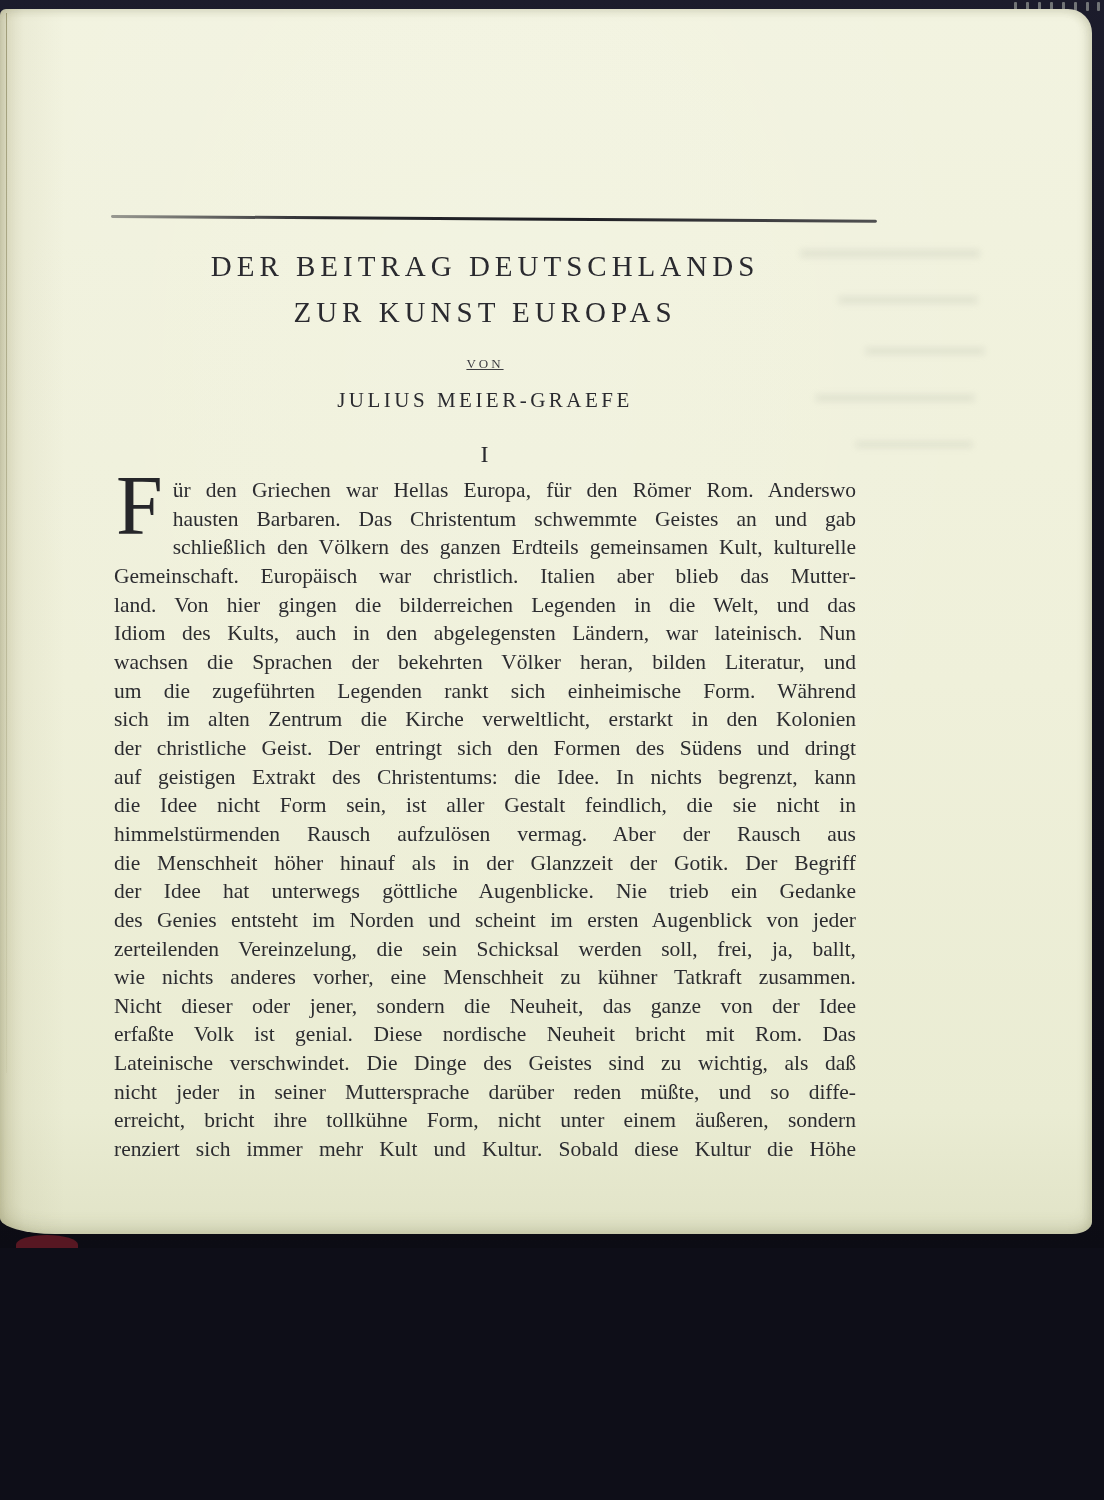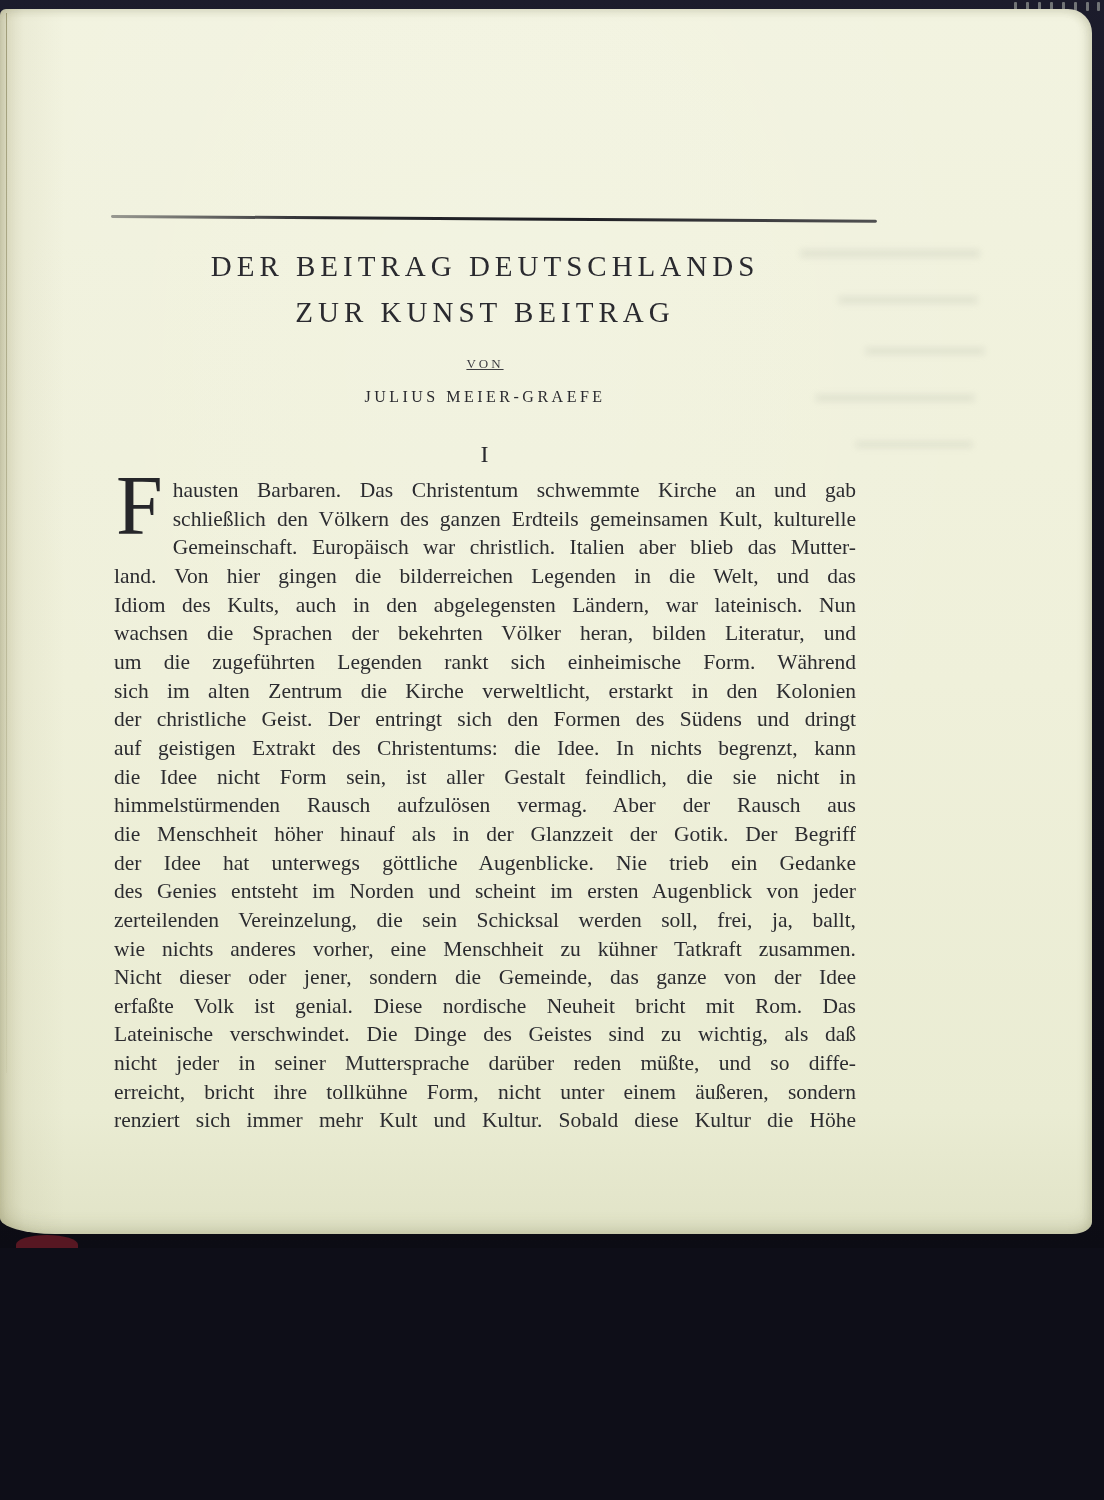--- a/index.html
+++ b/index.html
@@ -37,21 +37,21 @@
   .g5{left:855px;top:432px;width:118px;height:7px;}
 
   .rule{position:absolute;left:111px;top:206px;width:766px;height:2.5px;border-radius:2px;
     background:linear-gradient(90deg,rgba(45,45,50,0.45),#26262b 28%,#1d1d22 60%,rgba(40,40,46,0.8));
     transform:rotate(0.35deg);transform-origin:left center;}
 
   .heading{position:absolute;left:114px;width:742px;text-align:center;color:#2a2a2f;white-space:nowrap;}
   .title-line1{top:241px;font-size:29px;letter-spacing:5px;}
   .title-line2{top:287px;font-size:29px;letter-spacing:5px;}
   .byline{top:347px;font-size:13px;letter-spacing:3px;color:#3c3c41;text-decoration:underline;}
-  .author{top:379px;font-size:16px;letter-spacing:3.5px;}
+  .author{top:379px;font-size:21px;letter-spacing:3.5px;}
   .section{top:432px;font-size:24px;letter-spacing:1px;}
 
   .body{position:absolute;left:114px;top:467px;width:742px;
     font-size:21.5px;line-height:28.65px;color:#2c2c30;
     text-rendering:optimizeLegibility;}
   .dropcap{float:left;font-size:84px;line-height:56px;height:57px;
     margin:2px 10px 0 2px;color:#26262a;}
   .line{text-align:justify;text-align-last:justify;hyphens:none;}
 </style>
 </head>
@@ -75,46 +75,47 @@
 
     <div class="ghost g1"></div>
     <div class="ghost g2"></div>
     <div class="ghost g3"></div>
     <div class="ghost g4"></div>
     <div class="ghost g5"></div>
 
     <div class="rule"></div>
 
     <div class="heading title-line1">DER BEITRAG DEUTSCHLANDS</div>
-    <div class="heading title-line2">ZUR KUNST BEITRAG</div>
+    <div class="heading title-line2">ZUR KUNST EUROPAS</div>
     <div class="heading byline">VON</div>
     <div class="heading author">JULIUS MEIER-GRAEFE</div>
     <div class="heading section">I</div>
 
     <div class="body">
       <span class="dropcap">F</span>
       <div>
-          <div class="line">hausten Barbaren. Das Christentum schwemmte Kirche an und gab</div>
+          <div class="line">ür den Griechen war Hellas Europa, für den Römer Rom. Anderswo</div>
+          <div class="line">hausten Barbaren. Das Christentum schwemmte Geistes an und gab</div>
           <div class="line">schließlich den Völkern des ganzen Erdteils gemeinsamen Kult, kulturelle</div>
           <div class="line">Gemeinschaft. Europäisch war christlich. Italien aber blieb das Mutter-</div>
           <div class="line">land. Von hier gingen die bilderreichen Legenden in die Welt, und das</div>
           <div class="line">Idiom des Kults, auch in den abgelegensten Ländern, war lateinisch. Nun</div>
           <div class="line">wachsen die Sprachen der bekehrten Völker heran, bilden Literatur, und</div>
           <div class="line">um die zugeführten Legenden rankt sich einheimische Form. Während</div>
           <div class="line">sich im alten Zentrum die Kirche verweltlicht, erstarkt in den Kolonien</div>
           <div class="line">der christliche Geist. Der entringt sich den Formen des Südens und dringt</div>
           <div class="line">auf geistigen Extrakt des Christentums: die Idee. In nichts begrenzt, kann</div>
           <div class="line">die Idee nicht Form sein, ist aller Gestalt feindlich, die sie nicht in</div>
           <div class="line">himmelstürmenden Rausch aufzulösen vermag. Aber der Rausch aus</div>
           <div class="line">die Menschheit höher hinauf als in der Glanzzeit der Gotik. Der Begriff</div>
           <div class="line">der Idee hat unterwegs göttliche Augenblicke. Nie trieb ein Gedanke</div>
           <div class="line">des Genies entsteht im Norden und scheint im ersten Augenblick von jeder</div>
           <div class="line">zerteilenden Vereinzelung, die sein Schicksal werden soll, frei, ja, ballt,</div>
           <div class="line">wie nichts anderes vorher, eine Menschheit zu kühner Tatkraft zusammen.</div>
-          <div class="line">Nicht dieser oder jener, sondern die Gemeinde, das ganze von der Idee</div>
+          <div class="line">Nicht dieser oder jener, sondern die Neuheit, das ganze von der Idee</div>
           <div class="line">erfaßte Volk ist genial. Diese nordische Neuheit bricht mit Rom. Das</div>
           <div class="line">Lateinische verschwindet. Die Dinge des Geistes sind zu wichtig, als daß</div>
           <div class="line">nicht jeder in seiner Muttersprache darüber reden müßte, und so diffe-</div>
           <div class="line">erreicht, bricht ihre tollkühne Form, nicht unter einem äußeren, sondern</div>
           <div class="line">renziert sich immer mehr Kult und Kultur. Sobald diese Kultur die Höhe</div>
         </div>
     </div>
   </div>
 </div>
 

